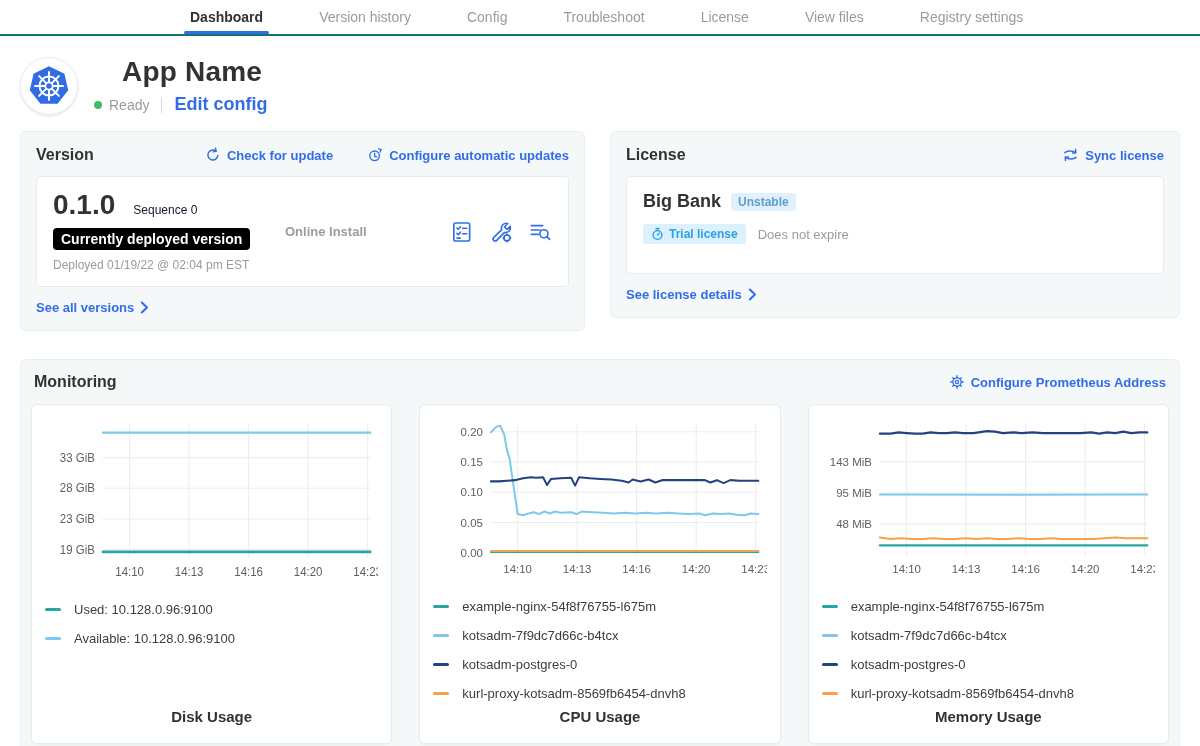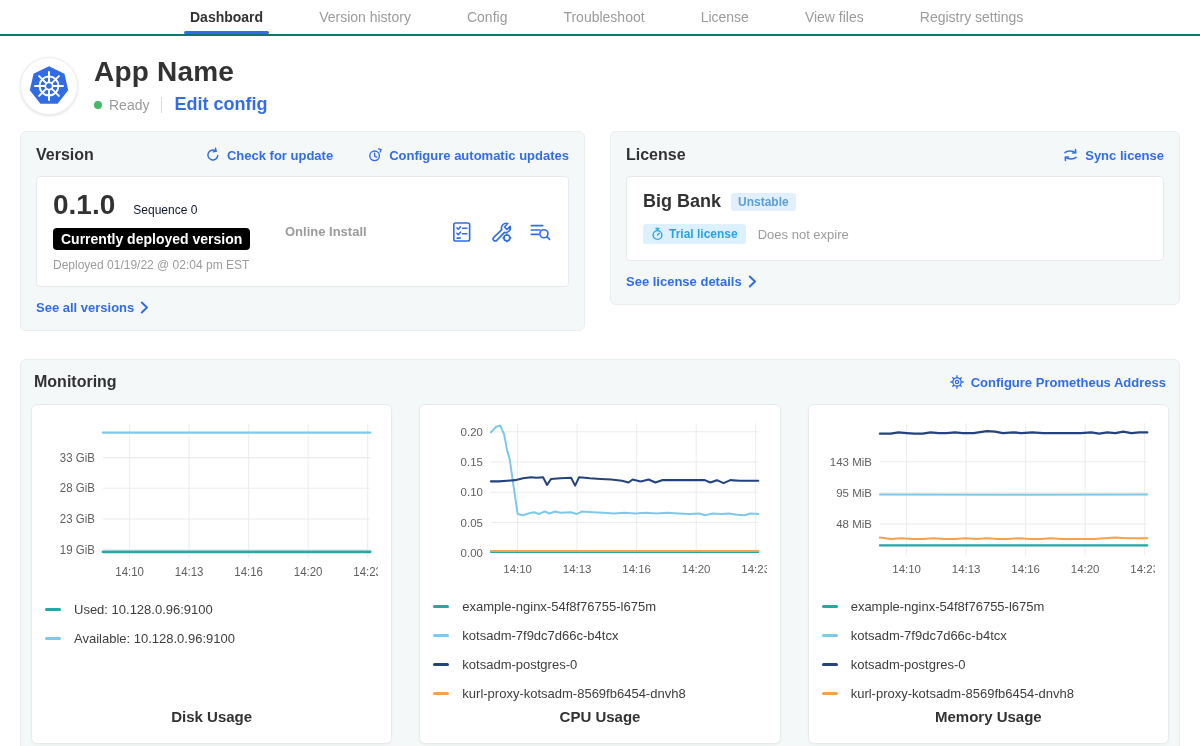--- a/index.html
+++ b/index.html
@@ -14,21 +14,21 @@
   .tab.active { color:#323232; font-weight:bold; }
   .tab.active::after { content:""; position:absolute; left:-6px; right:-6px; bottom:0;
     height:3px; background:#326de6; border-radius:2px; }
 
   
   .app-header { display:flex; align-items:center; padding:20px 20px 0 20px; }
   .app-logo { width:58px; height:58px; border-radius:50%; background:#fff;
     border:1px solid #eceff1; box-shadow:0 1px 3px rgba(0,0,0,.12);
     display:flex; align-items:center; justify-content:center; }
   .app-meta { margin-left:16px; }
-  .app-title { font-size:28px; font-weight:bold; letter-spacing:.2px; }
+  .app-title { font-size:28px; font-weight:bold; letter-spacing:.2px;margin-left:28px; }
   .app-status-row { display:flex; align-items:center; margin-top:6px; font-size:14px; }
   .status-dot { width:8px; height:8px; border-radius:50%; background:#44bb66; margin-right:7px; }
   .status-text { color:#9b9b9b; }
   .vdiv { width:1px; height:16px; background:#d7dbdd; margin:0 12px; }
   .blue-link { color:#326de6; font-weight:bold; cursor:pointer; text-decoration:none;
     display:inline-flex; align-items:center; gap:6px; }
 
   
   .cards-row { display:flex; gap:25px; padding:0 20px; margin-top:16px; align-items:flex-start; }
   .section-card { background:#f5f8f9; border:1px solid #e9eef0; border-radius:6px; padding:14px 15px 15px; }
@@ -47,21 +47,21 @@
   .deployed-badge { display:inline-block; margin-top:9px; background:#000000; color:#fff;
     font-size:14px; font-weight:bold; padding:3px 8px; border-radius:4px; }
   .deployed-at { margin-top:8px; font-size:12px; color:#9b9b9b; }
   .install-type { font-size:13px; font-weight:bold; color:#9b9b9b; margin-left:12px; }
   .ver-actions { margin-left:auto; display:flex; align-items:center; gap:15px; }
   .ver-actions svg { cursor:pointer; }
   .card-footer-link { margin-top:13px; font-size:13px; }
 
   
   .license-card { flex:1; }
-  .license-body { padding:14px 16px 16px; }
+  .license-body { padding:14px 16px 29px; }
   .license-row1 { display:flex; align-items:center; }
   .license-name { font-size:18px; font-weight:bold; }
   .chip { font-size:12px; font-weight:bold; border-radius:3px; padding:2px 7px; }
   .chip-channel { background:#e1f0fc; color:#5e9fd1; margin-left:10px; }
   .license-row2 { display:flex; align-items:center; margin-top:12px; }
   .chip-trial { background:#ddf0fd; color:#2aa2e0; display:inline-flex; align-items:center; gap:5px; padding:3px 8px; }
   .expiry { font-size:13px; color:#9b9b9b; margin-left:12px; }
 
   
   .monitoring { margin:28px 20px 0; background:#f5f8f9; border:1px solid #e9eef0;

